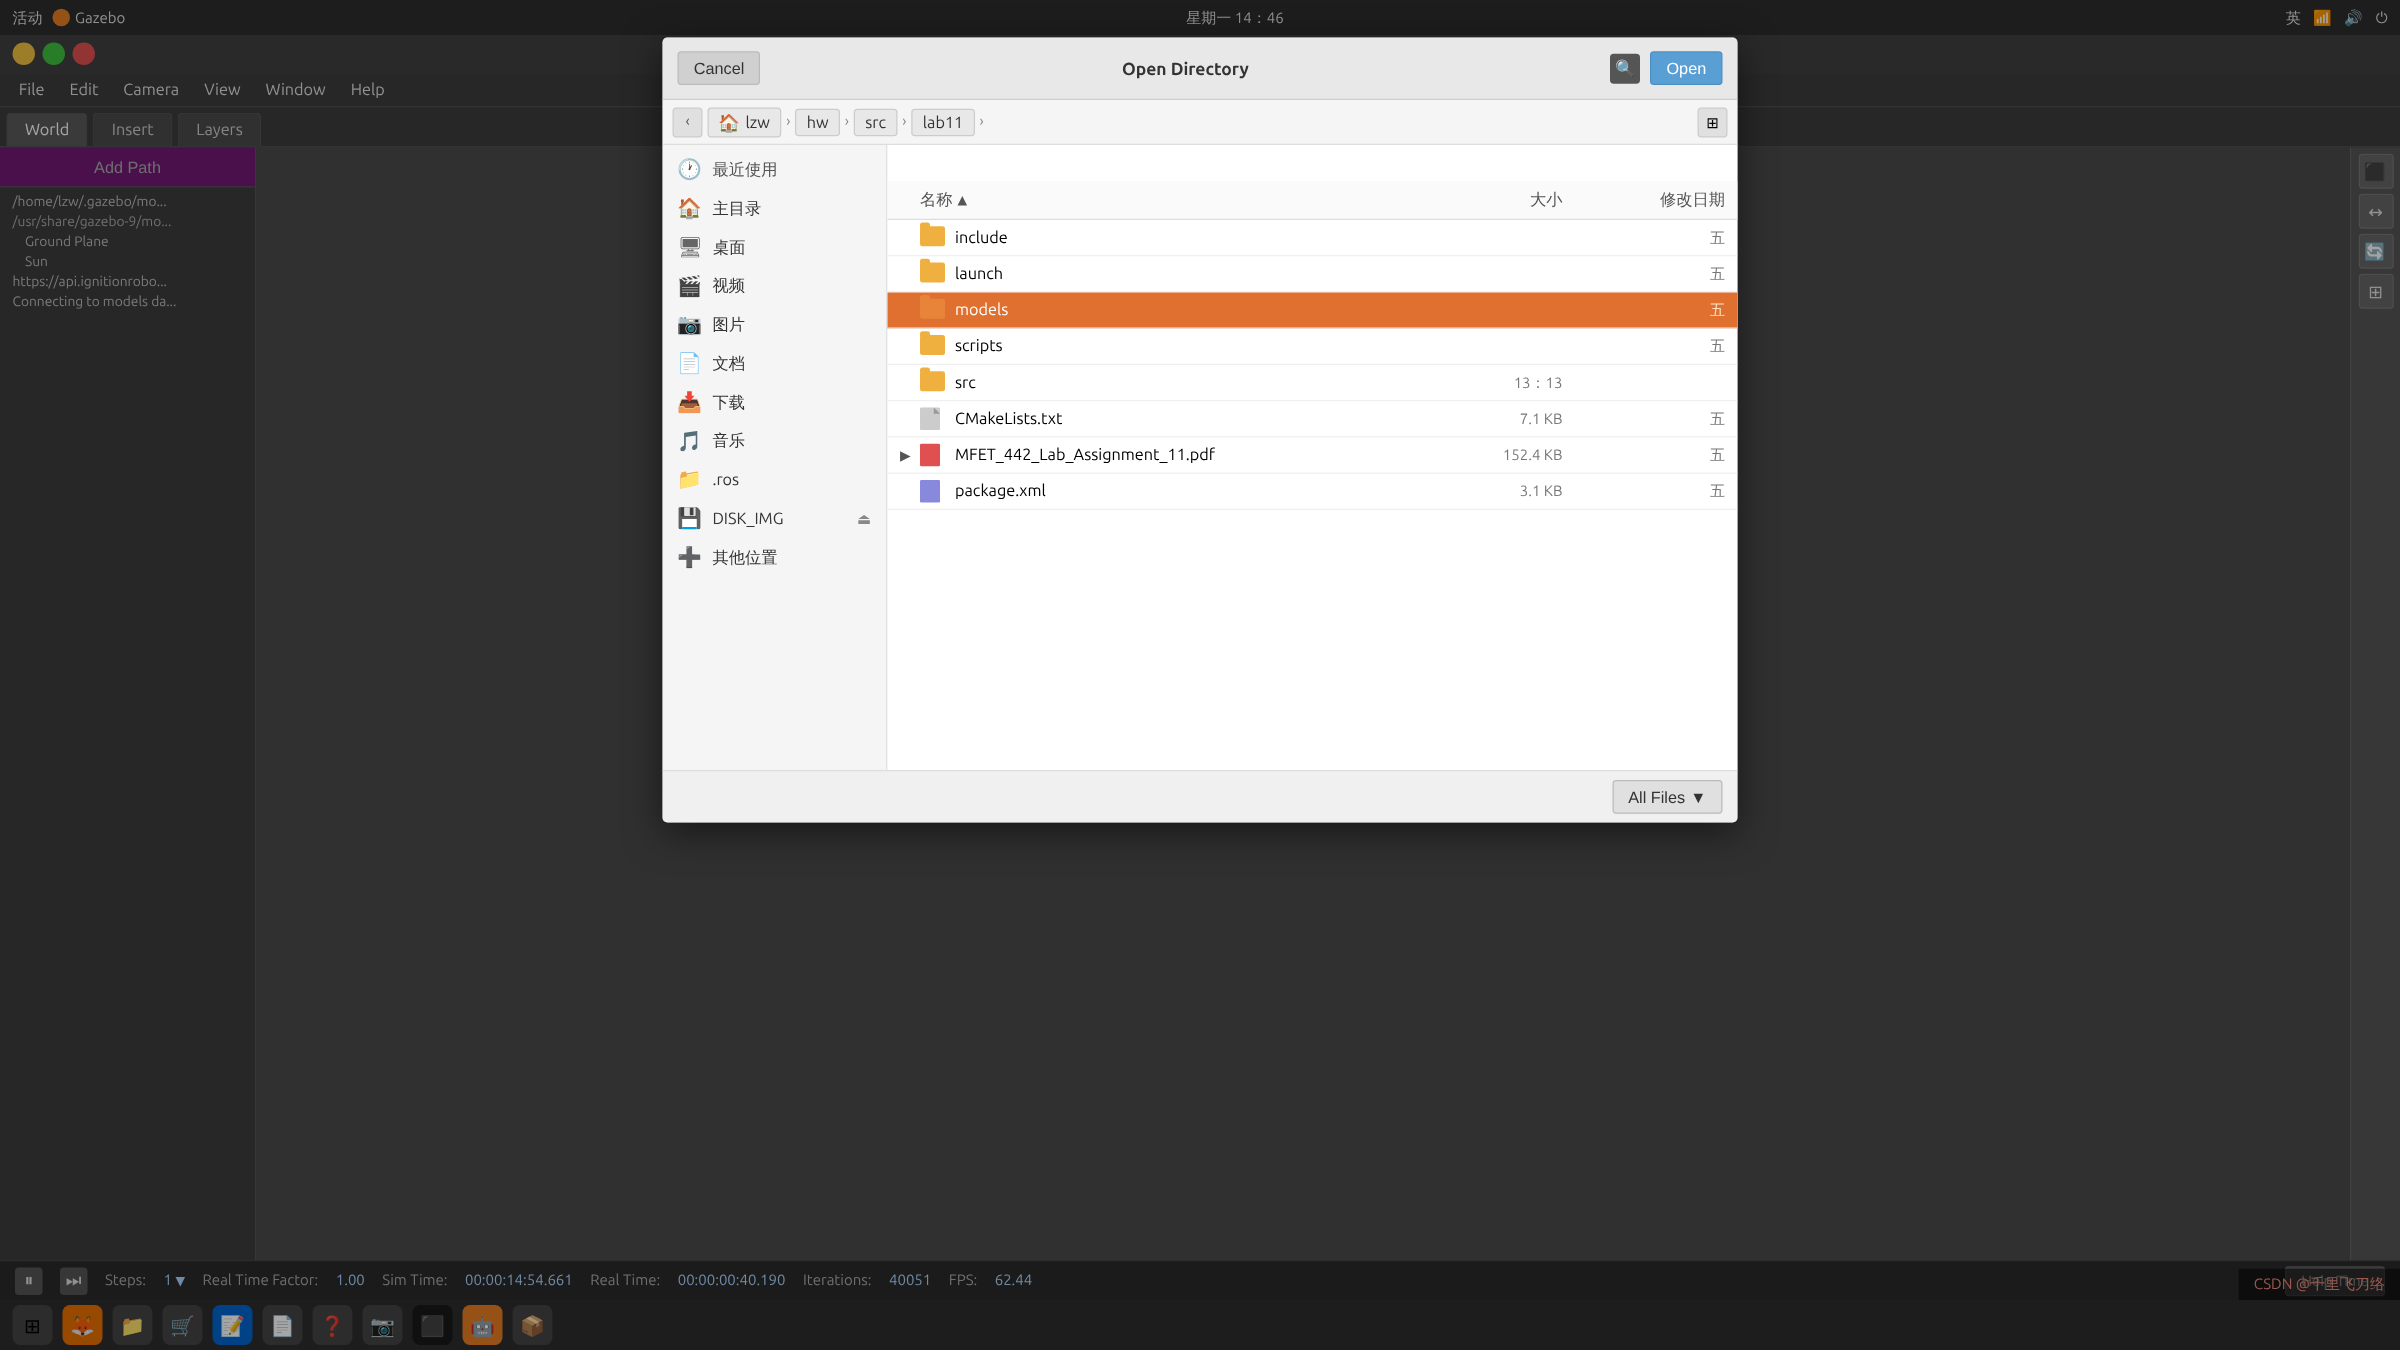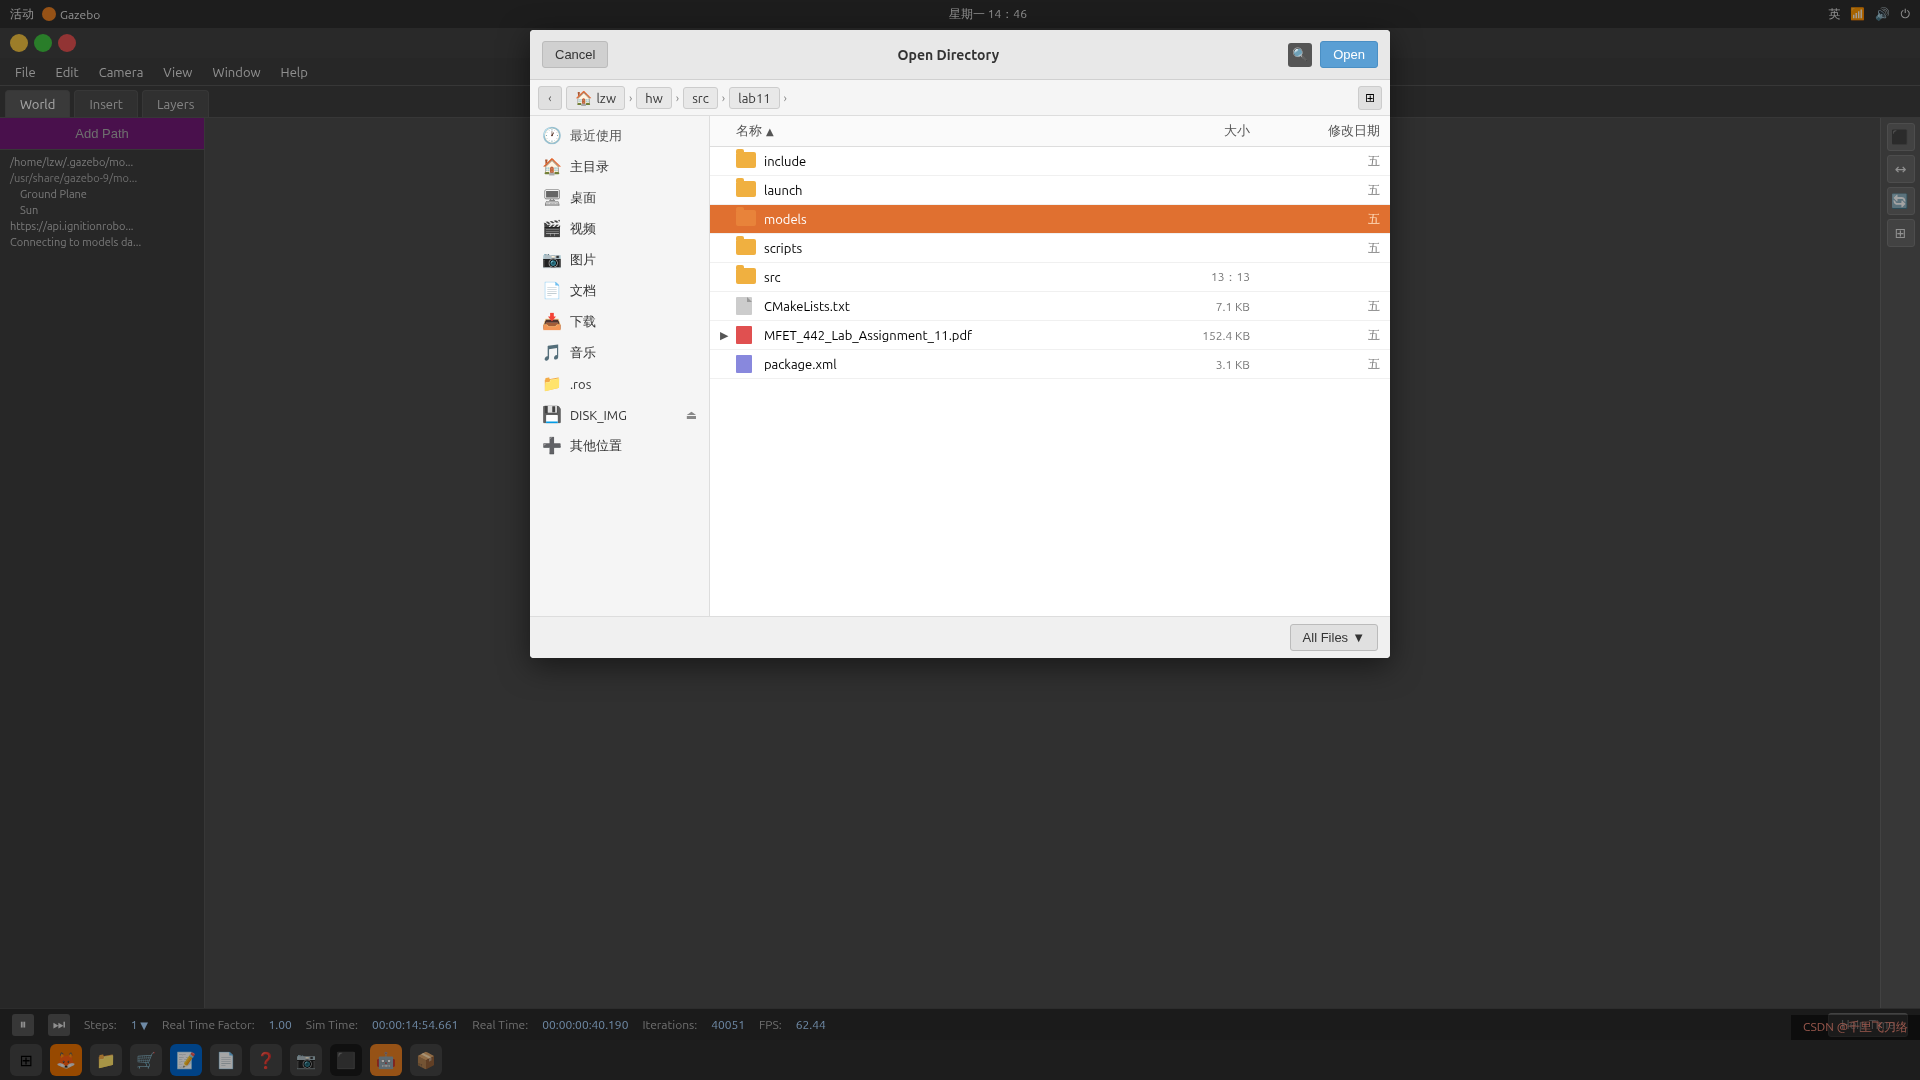--- a/index.html
+++ b/index.html
@@ -306,20 +306,21 @@
 
     
     .file-list-header {
       display: flex;
       align-items: center;
       padding: 6px 10px;
       border-bottom: 1px solid #ddd;
       background: #fafafa;
       font-size: 13px;
       color: #555;
+      margin-top: 29px;
     }
     .col-name { flex: 1; display: flex; align-items: center; gap: 4px; cursor: pointer; }
     .col-size { width: 100px; text-align: right; }
     .col-date { width: 130px; text-align: right; }
     .sort-arrow { font-size: 10px; }
 
     
     .file-row {
       display: flex;
       align-items: center;

